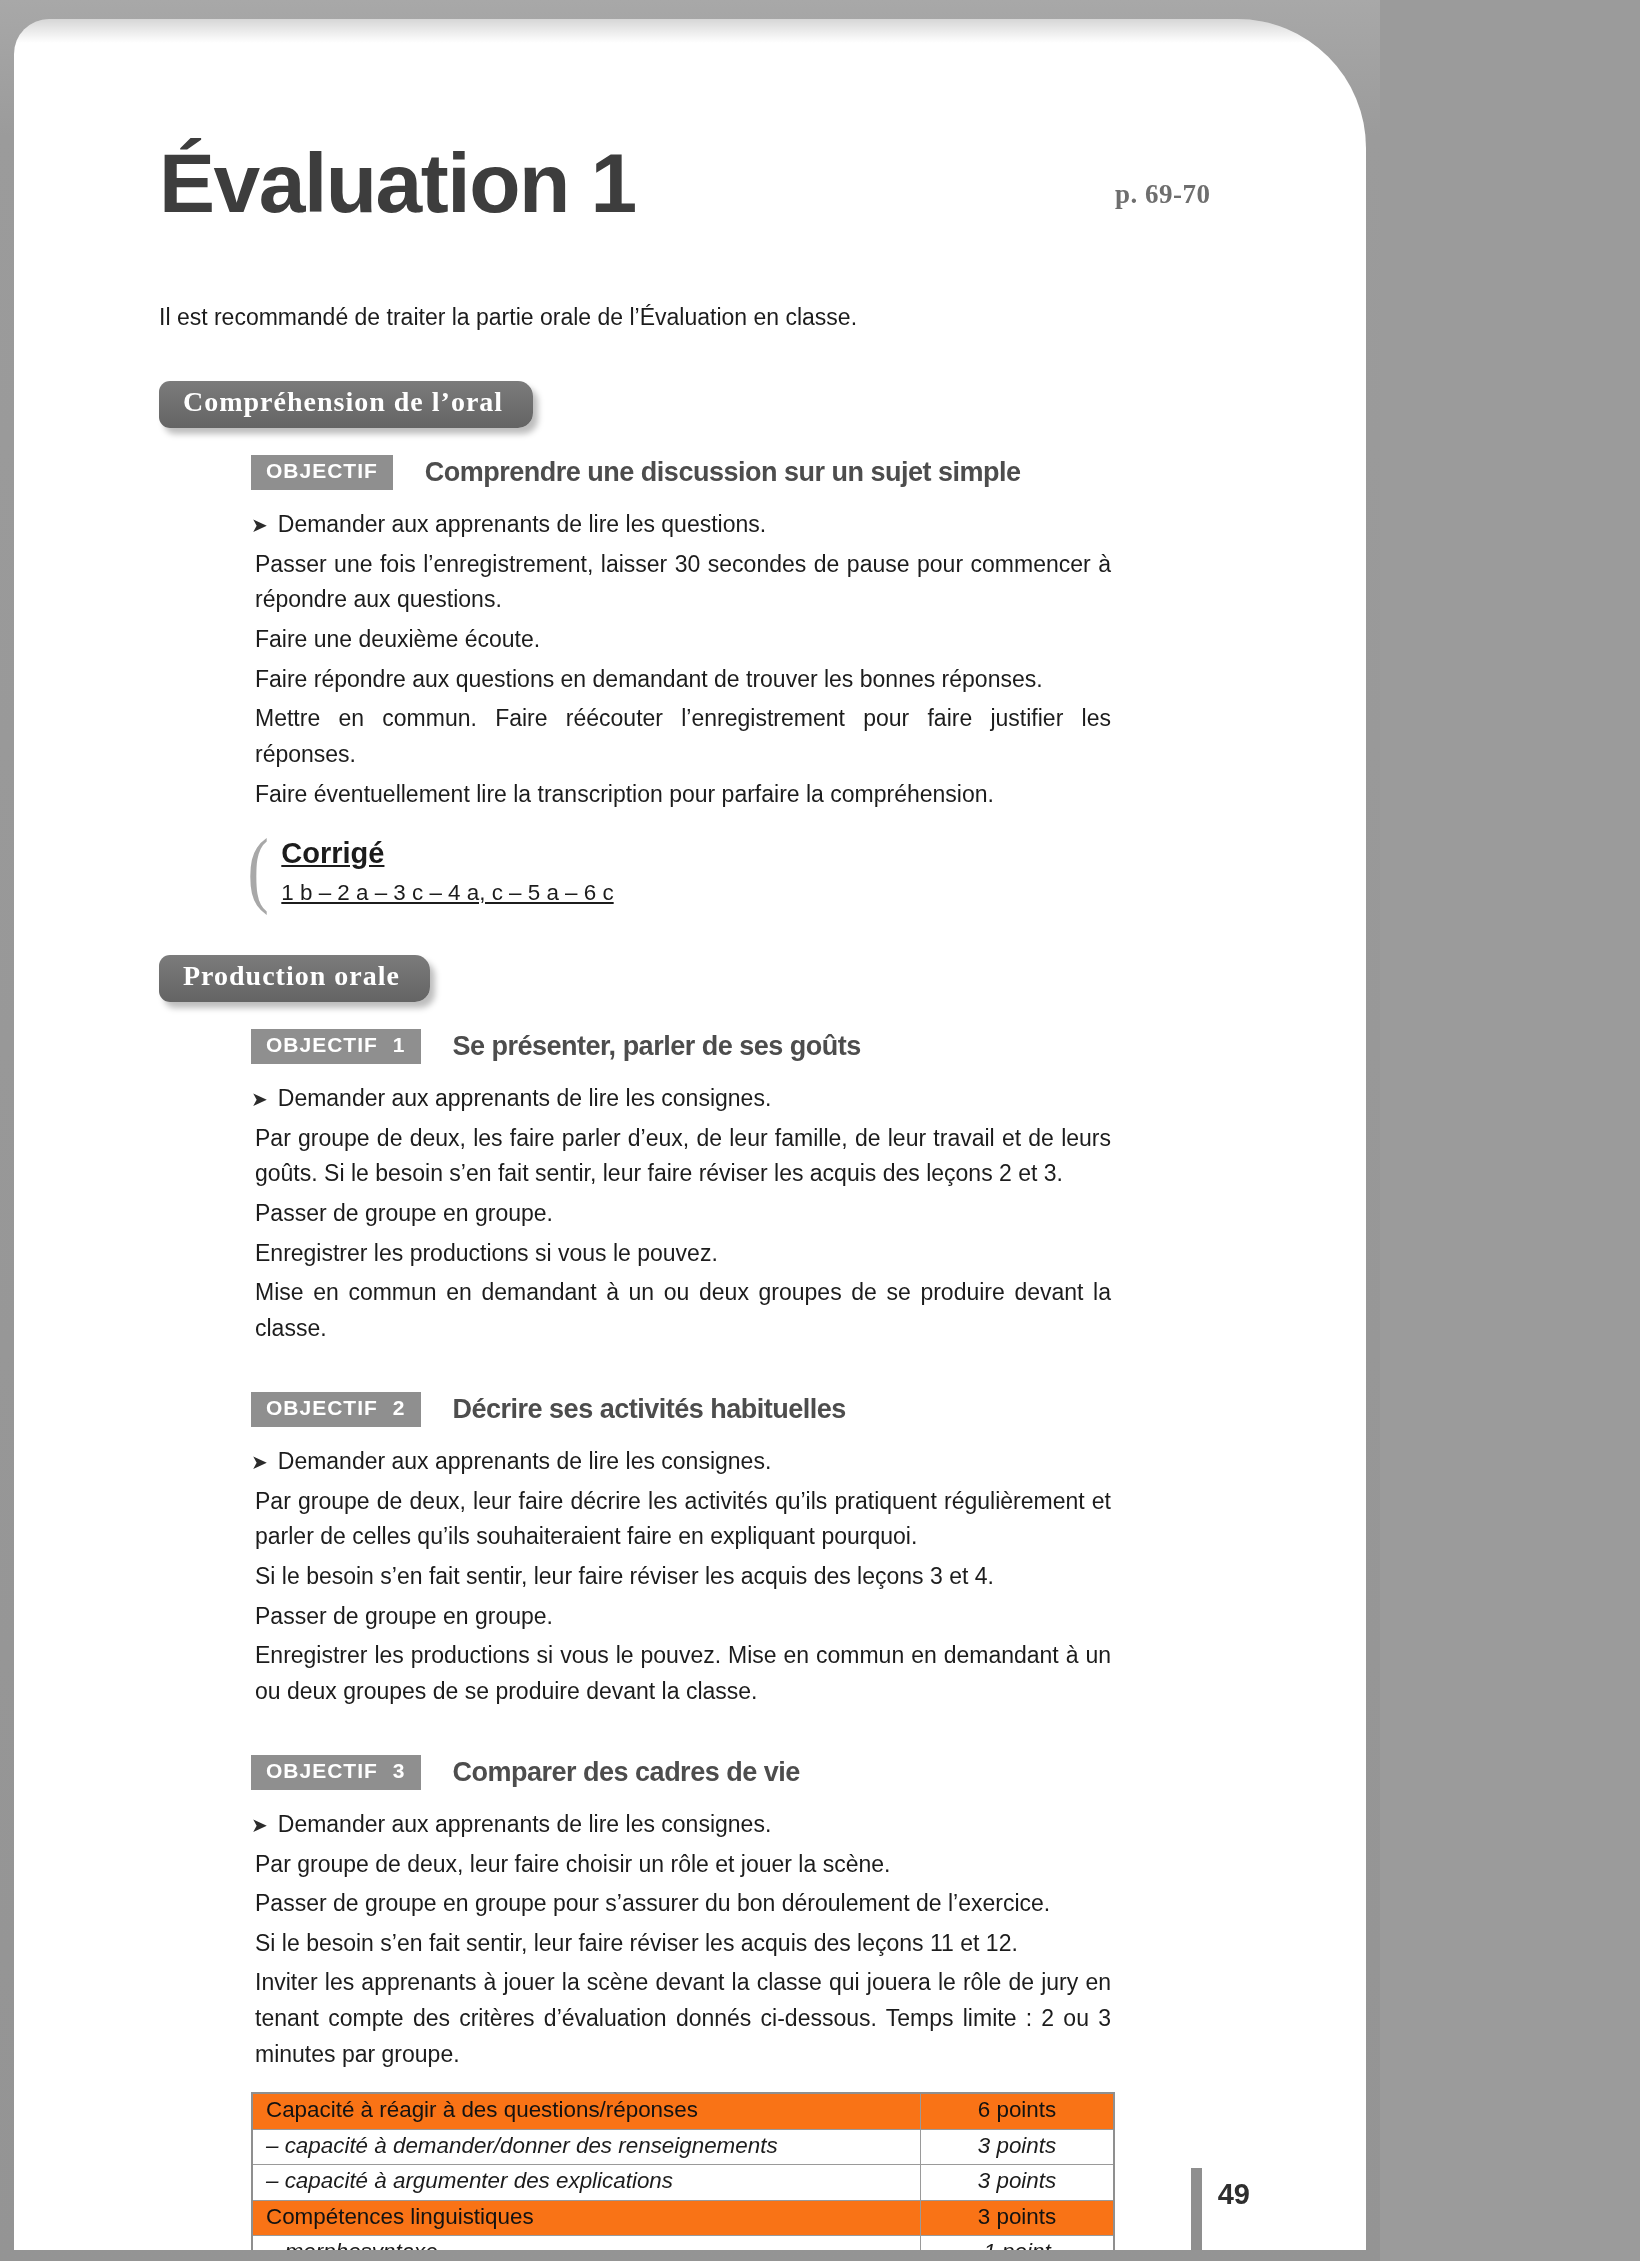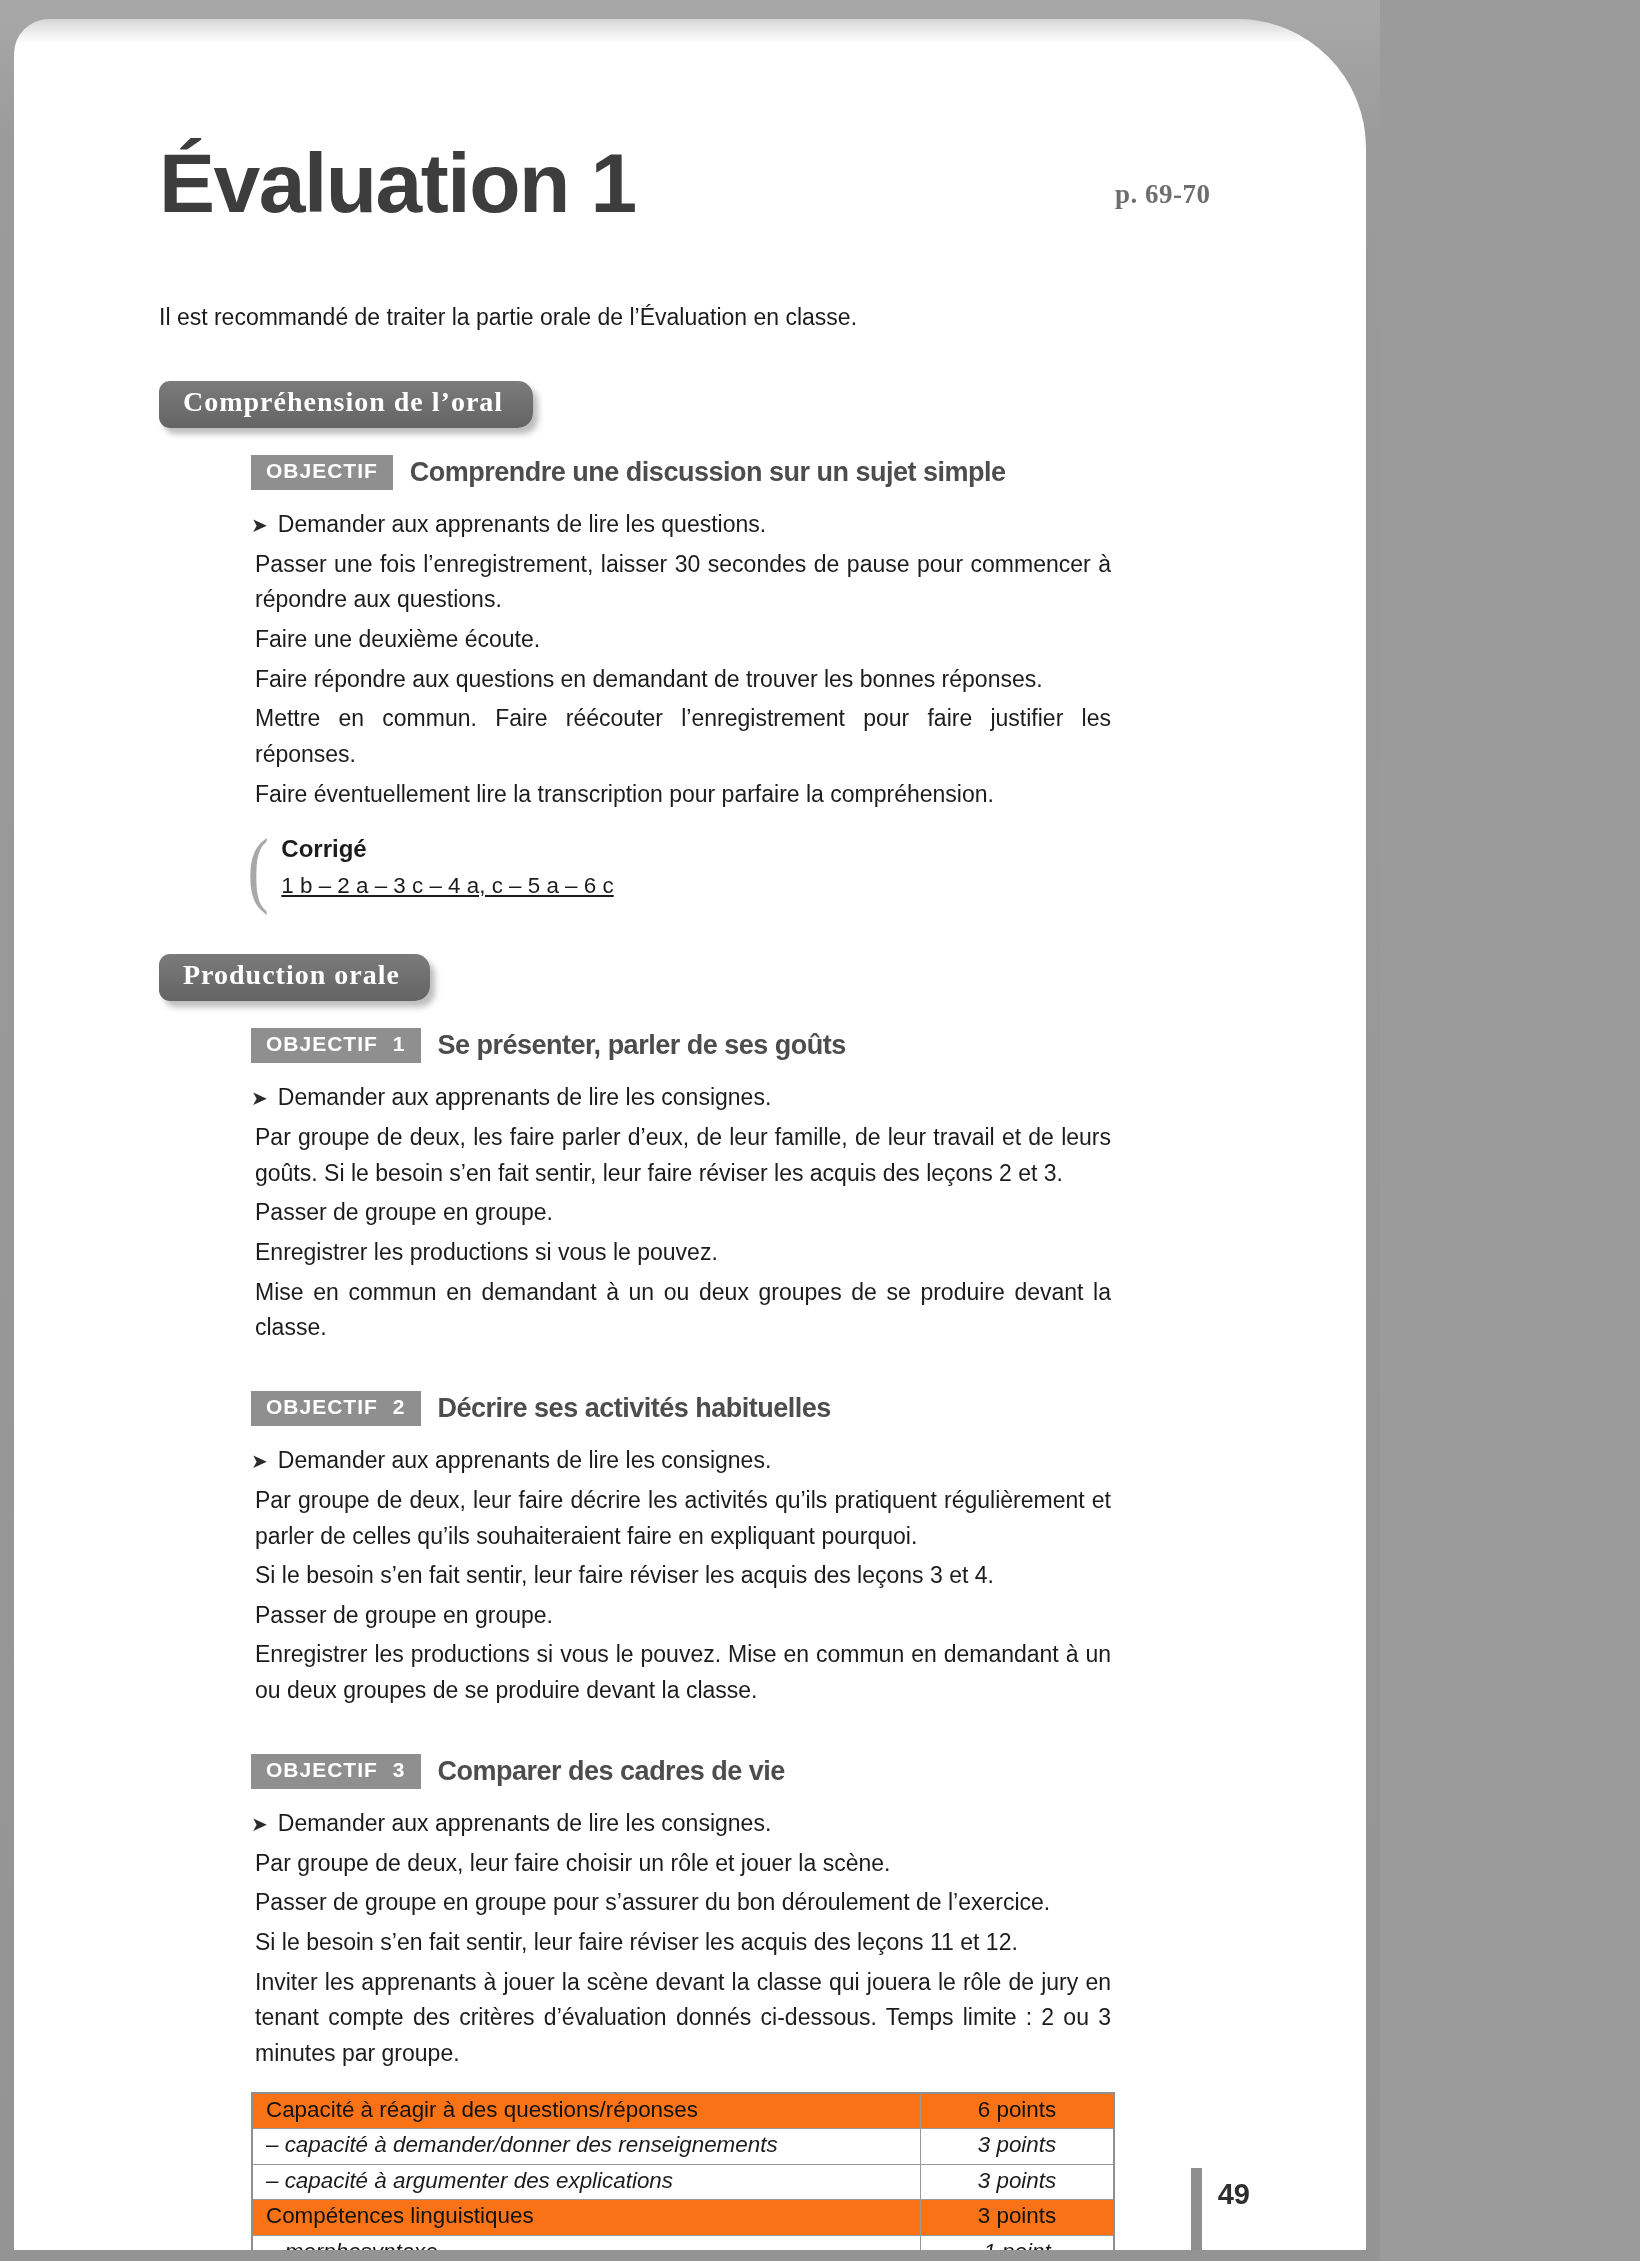--- a/index.html
+++ b/index.html
@@ -63,40 +63,40 @@
     color: #ffffff;
     font-family: "Liberation Serif", serif; font-weight: bold;
     font-size: 28px; letter-spacing: 1px;
     padding: 5px 30px 10px 24px;
     border-radius: 11px 15px 15px 11px;
     box-shadow: 5px 6px 6px #bdbdbd;
   }
 
   .indent { margin-left: 92px; }
 
-  .obj-row { display: flex; align-items: center; gap: 17px; margin: 0 0 17.4px 0; }
+  .obj-row { display: flex; align-items: center; gap: 32px; margin: 0 0 17.4px 0; }
   .obj-badge {
     display: inline-flex; align-items: baseline; gap: 15px;
     background: #8f8f8f; color: #ffffff;
     font-weight: bold; font-size: 21px; letter-spacing: 1px;
     padding: 4px 15px 7px 15px;
   }
   .obj-title { font-weight: bold; font-size: 27px; color: #4d4d4d; letter-spacing: -0.5px; }
 
   .bullet-line { margin: 0; font-size: 23px; line-height: 1.55; }
   .arrow { color: #2b2b2b; margin-right: 10px; font-size: 20px; }
   .para { margin: 4px; font-size: 23px; line-height: 1.55; text-align: justify; }
 
   .corrige { display: flex; align-items: flex-start; margin: 20px 0 0 0; }
   .corrige-paren {
     font-family: "Liberation Serif", serif;
     font-size: 85px; line-height: 0.95; color: #a8a8a8;
     margin: -4px 9px 0 -7px; transform: scaleX(0.75);
   }
-  .corrige-label { font-weight: bold; font-size: 24px; line-height: 1.45; }
+  .corrige-label { font-weight: bold; font-size: 29px; line-height: 1.45; text-decoration: underline; }
   .corrige-text { font-size: 22.4px; line-height: 1.45; margin-top: 3px; text-decoration: underline; }
 
   .obj-block + .obj-block { margin-top: 45px; }
 
   
   table.eval-table {
     border-collapse: collapse;
     width: calc(100% - 92px);
     margin: 20px 0 0 92px;
     font-size: 22.4px;

